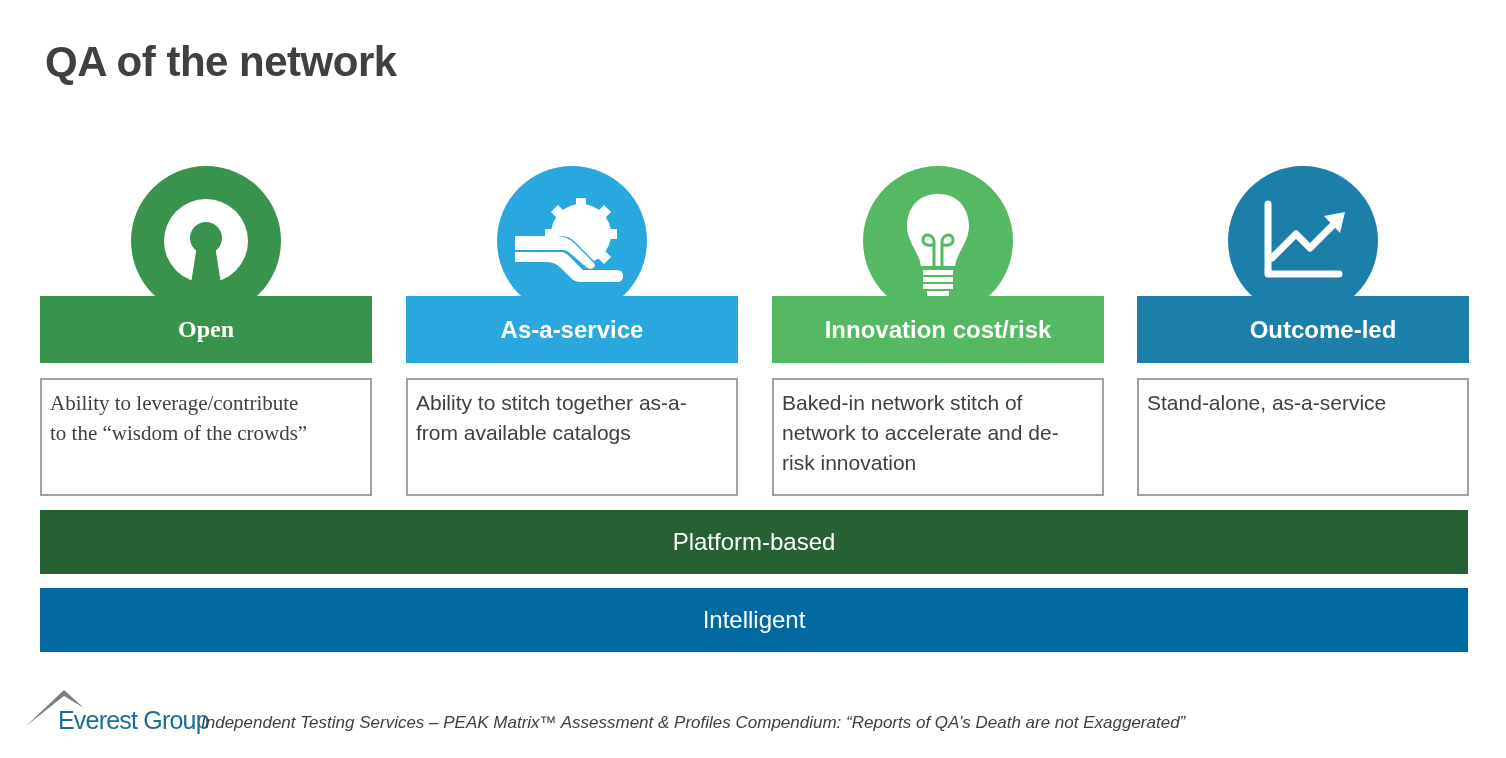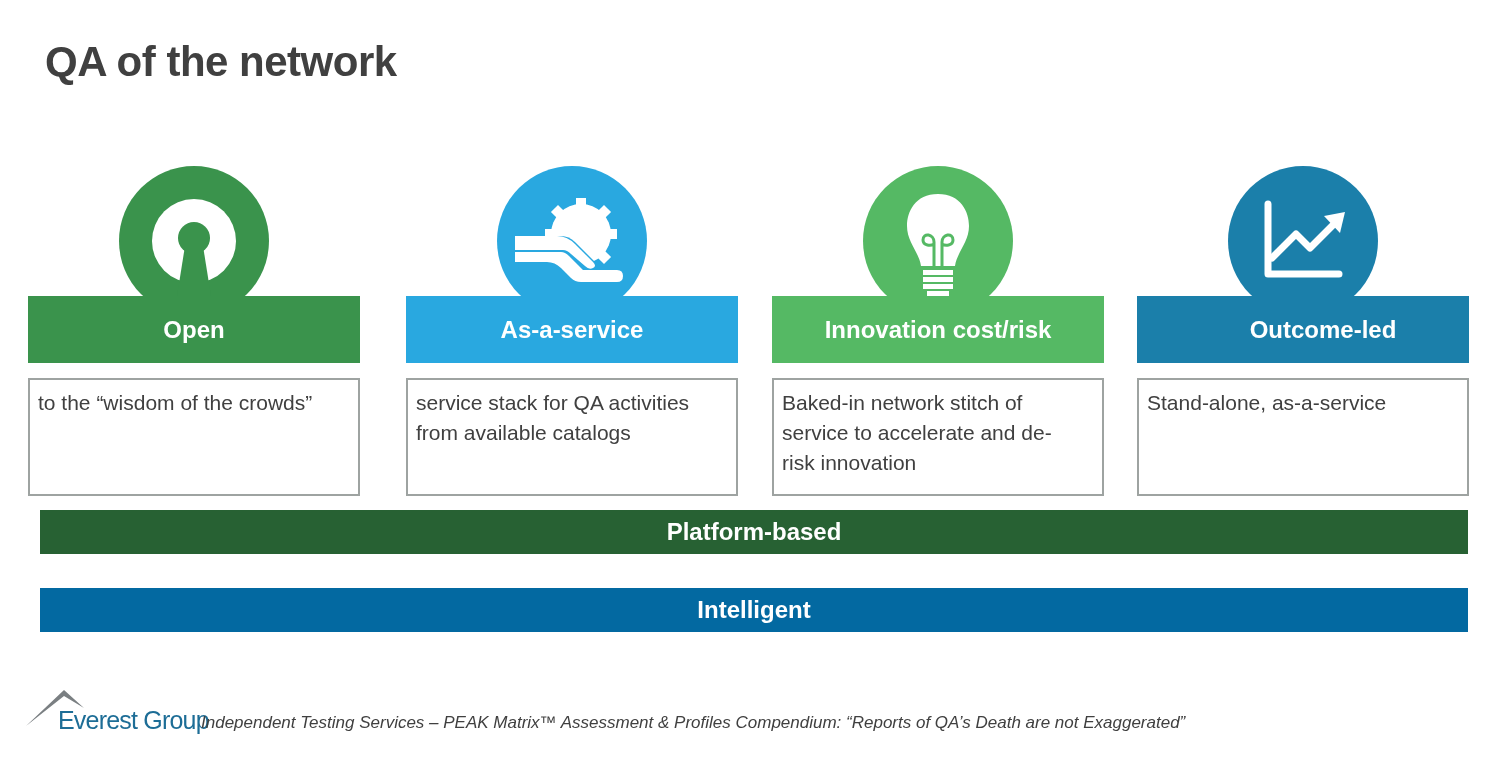--- a/index.html
+++ b/index.html
@@ -22,50 +22,51 @@
     color:#ffffff; font-weight:bold; font-size:24px;
     display:flex; align-items:center; justify-content:center;
   }
   .desc-box {
     position:absolute; top:378px; left:0; width:332px; height:118px;
     border:2px solid #9ea3a1; background:#fff;
     padding:8px 8px; font-size:21px; line-height:30px; color:#404040;
   }
 
   .band {
-    position:absolute; left:40px; width:1428px; height:44px;
-    color:#fff; font-weight:bold; font-size:24px;
+    position:absolute; left:40px; width:1428px; height:64px;
+    color:#fff; font-weight:normal; font-size:24px;
     display:flex; align-items:center; justify-content:center;
   }
 
   .footer-logo { position:absolute; left:24px; top:688px; width:175px; height:52px; }
   .footer-logo svg { position:absolute; left:0; top:0; }
   .logo-text {
     position:absolute; left:34px; top:18px; font-size:25px; color:#1d6d96;
     letter-spacing:-0.8px; white-space:nowrap;
   }
   .footer-text {
     position:absolute; left:201px; top:713px; font-size:17px; color:#404040; white-space:nowrap;font-style:italic;
   }
 </style>
 </head>
 <body>
 
 <div class="title">QA of the network</div>
 
-<div class="pillar" style="left:28px;">
+<div class="pillar" style="left:40px;font-family:Liberation Serif, serif;">
   <div class="circle" style="background:#3a934c;">
     <svg viewBox="0 0 150 150">
       <circle cx="75" cy="75" r="42" fill="#ffffff"></circle>
       <circle cx="75" cy="72" r="16" fill="#3a934c"></circle>
       <polygon points="66,80 84,80 92,130 58,130" fill="#3a934c"></polygon>
     </svg>
   </div>
   <div class="header-bar" style="background:#3a934c;">Open</div>
   <div class="desc-box">
+    <div>Ability to leverage/contribute</div>
     <div>to the “wisdom of the crowds”</div>
   </div>
 </div>
 
 <div class="pillar" style="left:406px;">
   <div class="circle" style="background:#29a8e0;">
     <svg viewBox="0 0 150 150">
       <g fill="#ffffff">
         <circle cx="84" cy="68" r="30"></circle>
         <rect x="79" y="32" width="10" height="10"></rect>
@@ -79,21 +80,21 @@
       <path d="M20 70 H64 Q72 70 78 76 L98 96 Q104 104 96 104 H22 Z" fill="#29a8e0"></path>
       <path d="M20 72 H62 Q68 72 74 78 L94 98 Q98 103 92 103 H20" fill="none" stroke="#ffffff" stroke-width="0"></path>
       <g fill="#ffffff">
         <path d="M18 70 H60 Q70 70 78 78 L96 96 Q100 100 96 102 Q92 104 88 100 L74 88 Q70 84 66 84 H18 Z"></path>
         <path d="M50 86 H64 Q68 86 72 90 L86 104 H120 Q126 104 126 110 Q126 116 120 116 H84 Q78 116 74 112 L64 102 Q58 96 50 96 H18 V86 Z"></path>
       </g>
     </svg>
   </div>
   <div class="header-bar" style="background:#29a8e0;">As-a-service</div>
   <div class="desc-box">
-    <div>service stack for QA activities</div>
+    <div>Ability to stitch together as-a-</div>
     <div>from available catalogs</div>
   </div>
 </div>
 
 <div class="pillar" style="left:772px;">
   <div class="circle" style="background:#55b964;">
     <svg viewBox="0 0 150 150">
       <path d="M75 28 C52 28 44 46 44 60 C44 76 56 86 58 100 H92 C94 86 106 76 106 60 C106 46 98 28 75 28 Z" fill="#ffffff"></path>
       <g fill="none" stroke="#55b964" stroke-width="3">
         <path d="M71 100 V76 C71 68 60 66 60 74 C60 80 68 80 71 78"></path>
@@ -101,21 +102,21 @@
       </g>
       <rect x="60" y="104" width="30" height="5" fill="#ffffff"></rect>
       <rect x="60" y="111" width="30" height="5" fill="#ffffff"></rect>
       <rect x="60" y="118" width="30" height="5" fill="#ffffff"></rect>
       <rect x="64" y="125" width="22" height="5" fill="#ffffff"></rect>
     </svg>
   </div>
   <div class="header-bar" style="background:#55b964;text-align:center;">Innovation cost/risk</div>
   <div class="desc-box">
     <div>Baked-in network stitch of</div>
-    <div>service to accelerate and de-</div>
+    <div>network to accelerate and de-</div>
     <div>risk innovation</div>
   </div>
 </div>
 
 <div class="pillar" style="left:1137px;">
   <div class="circle" style="background:#1b7faa;">
     <svg viewBox="0 0 150 150">
       <g fill="none" stroke="#ffffff" stroke-width="7" stroke-linecap="round" stroke-linejoin="round">
         <path d="M40 38 V108 H111"></path>
         <path d="M44 92 L68 68 L82 82 L108 56"></path>

